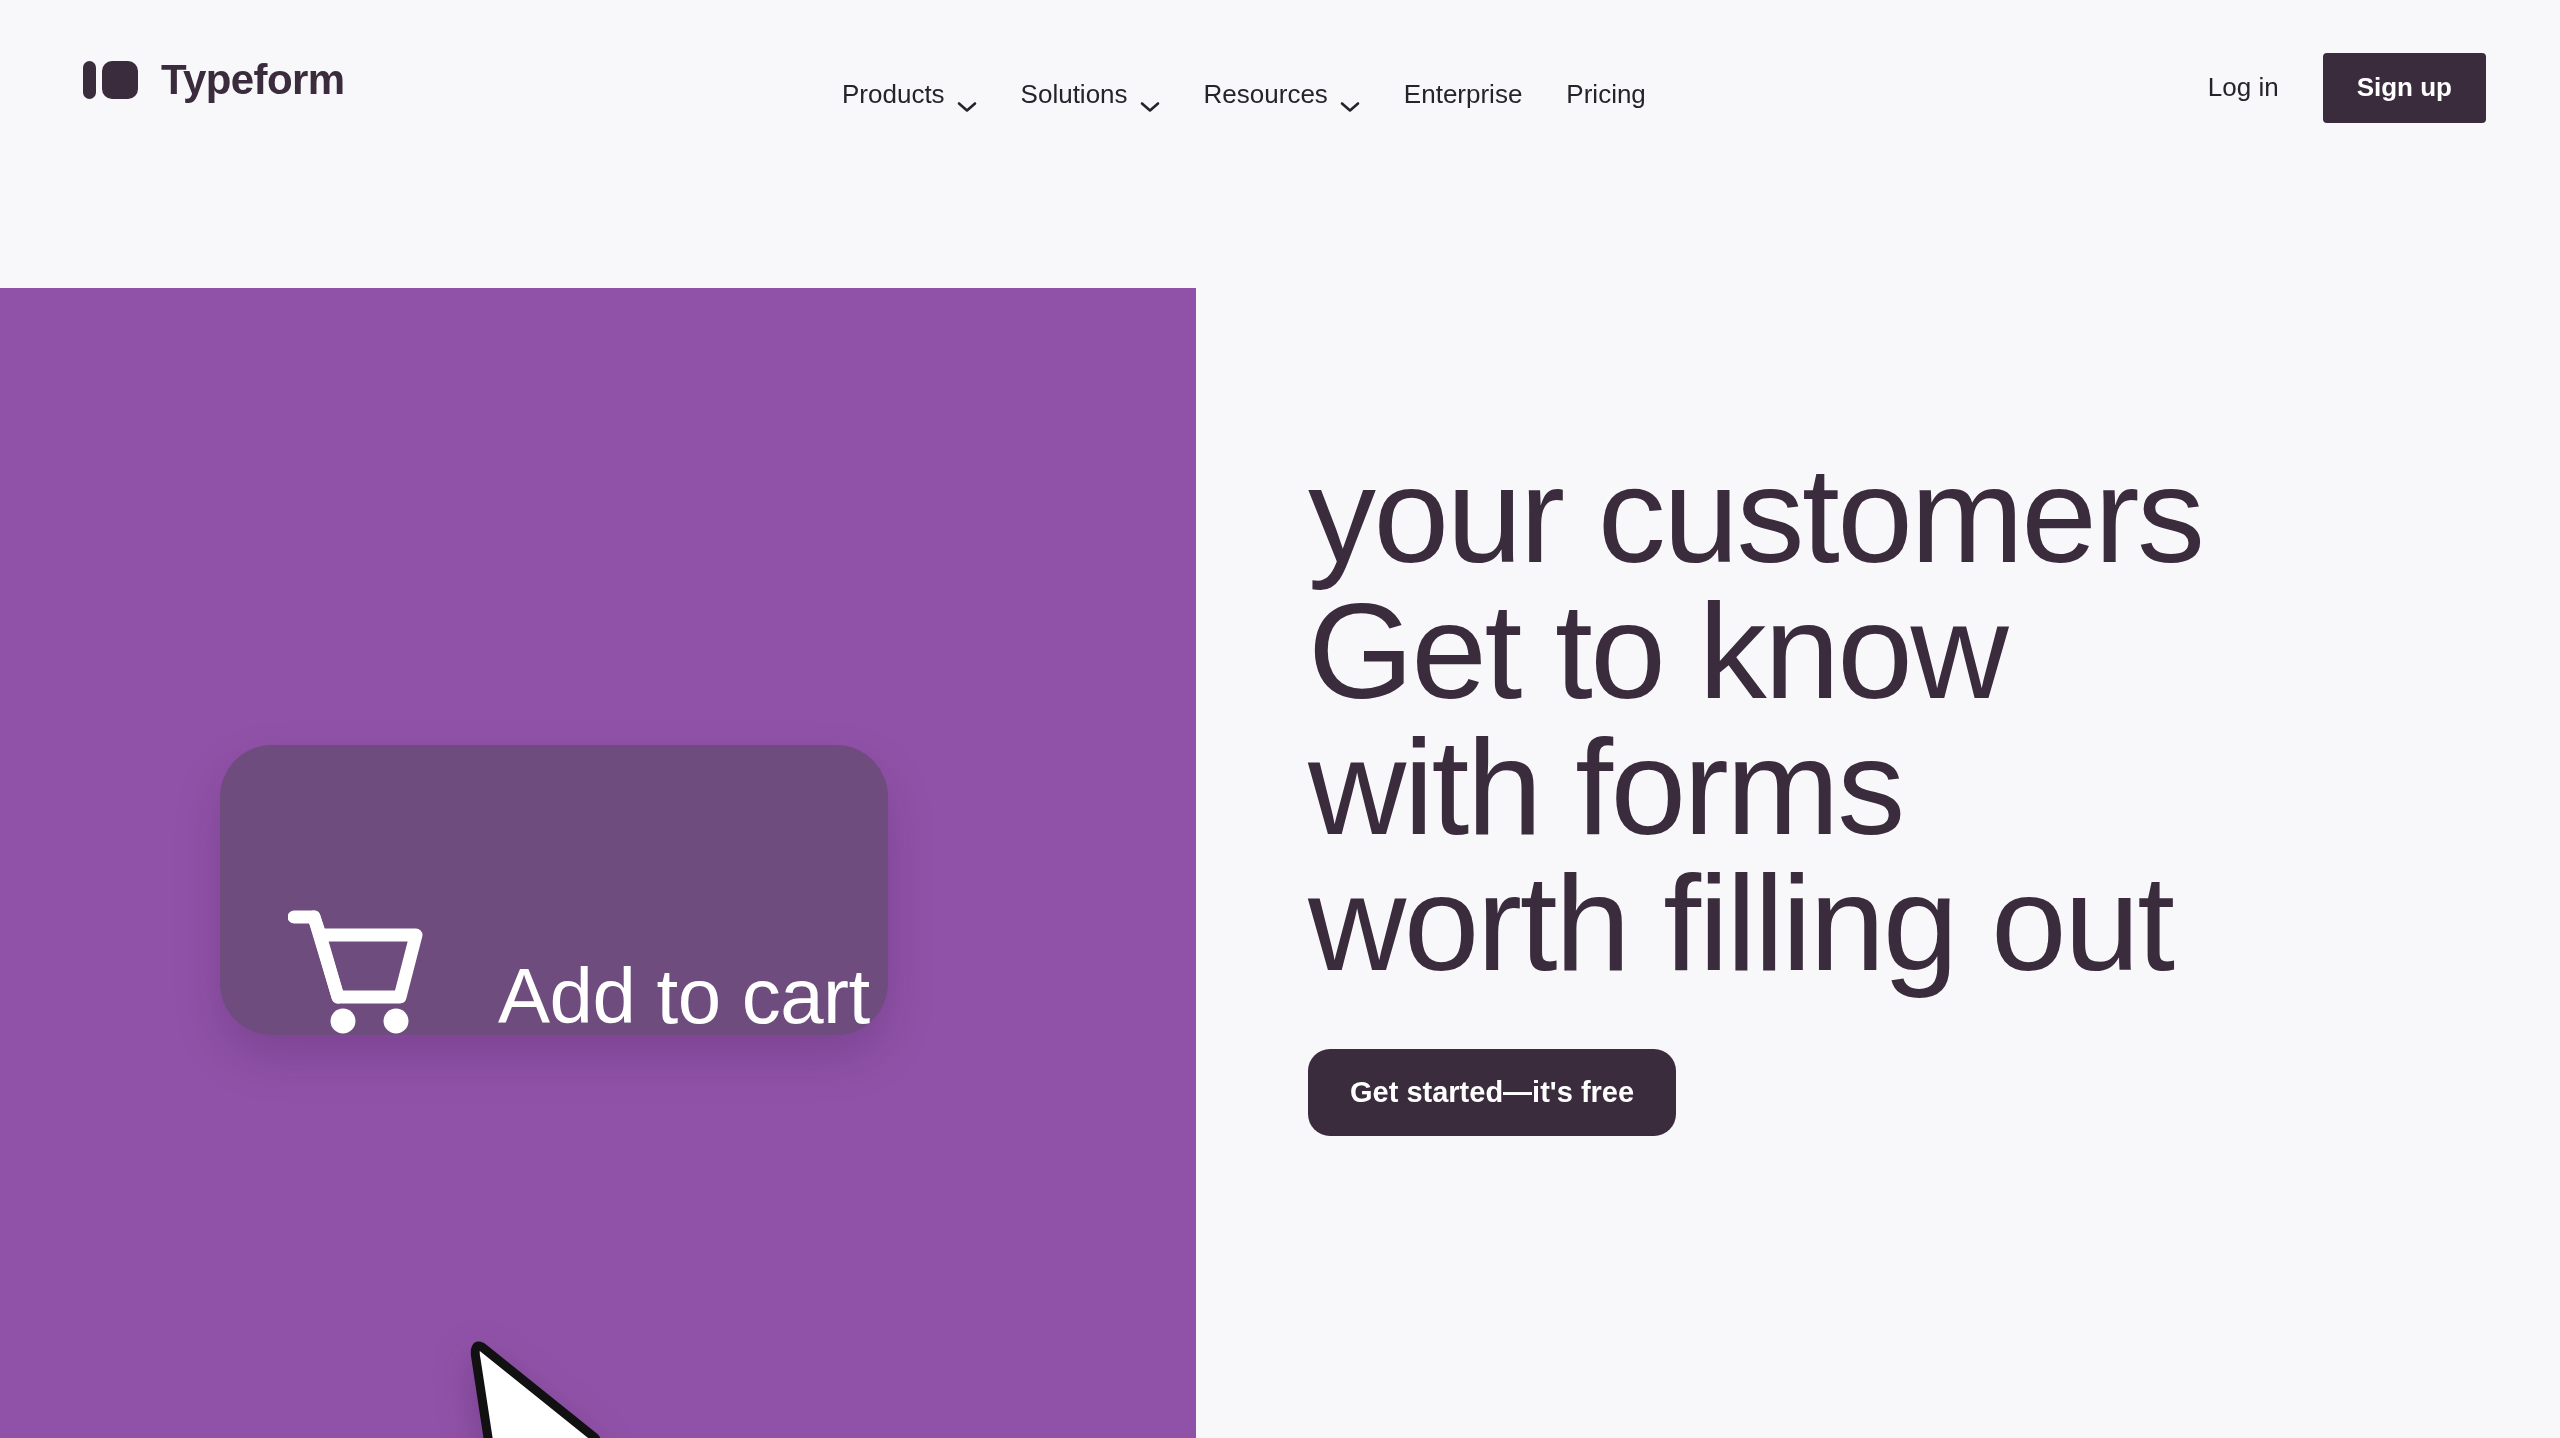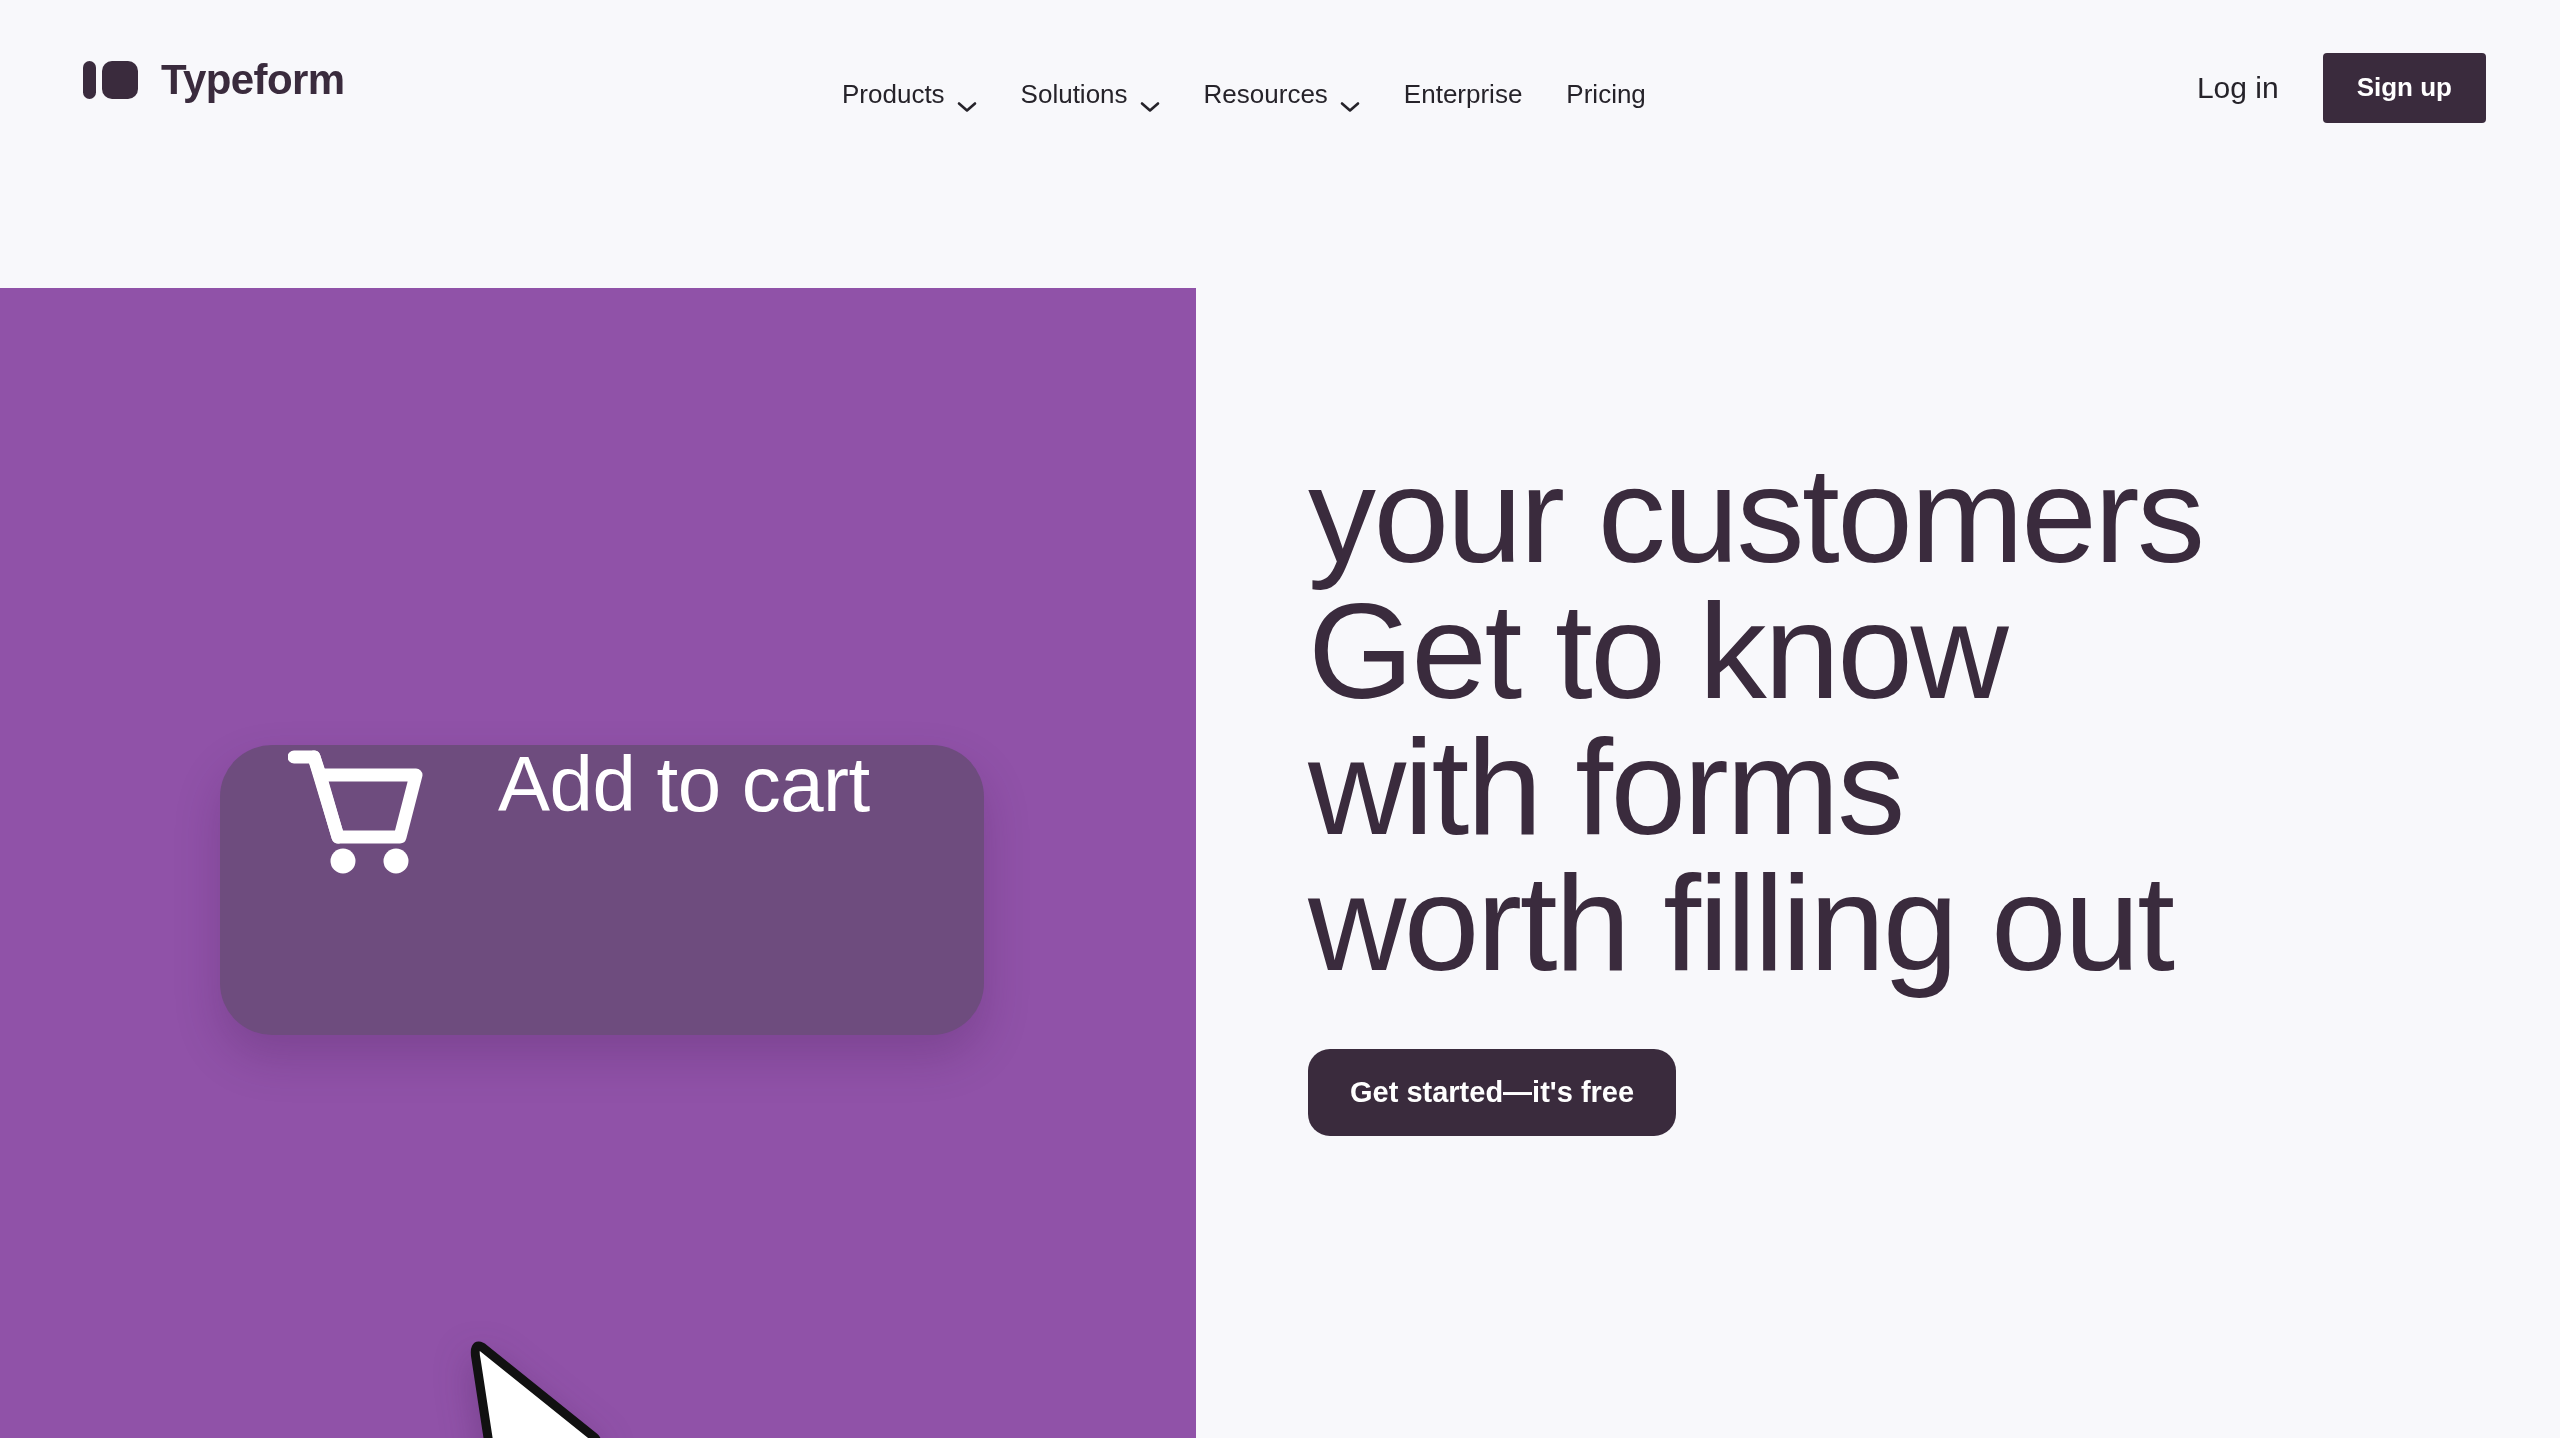--- a/index.html
+++ b/index.html
@@ -89,21 +89,21 @@
   
   .header-actions {
     position: absolute;
     right: 74px;
     top: 30px;
     display: flex;
     align-items: center;
     gap: 32px;
   }
   .login-link {
-    font-size: 30px;
+    font-size: 26px;
     color: #26232a;
     text-decoration: none;
     padding: 10px 12px;
     cursor: pointer;
     white-space: nowrap;
   }
   .signup-btn {
     background: #3a2b3d;
     color: #ffffff;
     font-size: 26px;
@@ -133,26 +133,26 @@
     width: 1196px;
     height: 1173px;
     background: #9052a8;
     overflow: hidden;
   }
 
   .cart-button {
     position: absolute;
     left: 220px;
     top: 480px;
-    width: 764px;
+    width: 668px;
     height: 290px;
     background: #6e4c7e;
     border-radius: 52px;
     display: flex;
-    align-items: flex-start;
+    align-items: flex-end;
     gap: 62px;
     padding-left: 68px;
     box-shadow: 0 22px 46px rgba(60, 25, 75, 0.22);
     cursor: pointer;
   }
   .cart-icon { display: block; width: 148px; height: 130px; flex: none; }
   .cart-label {
     font-size: 78px;
     color: #ffffff;
     letter-spacing: -0.5px;

